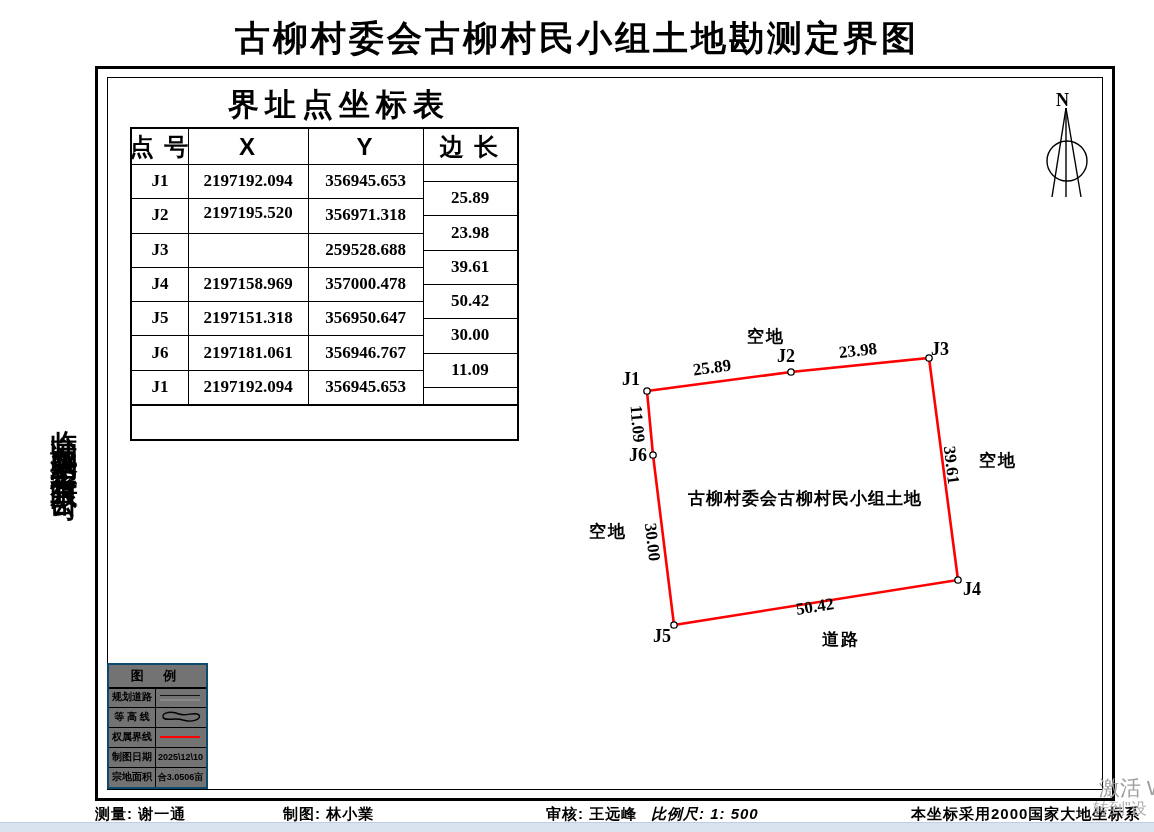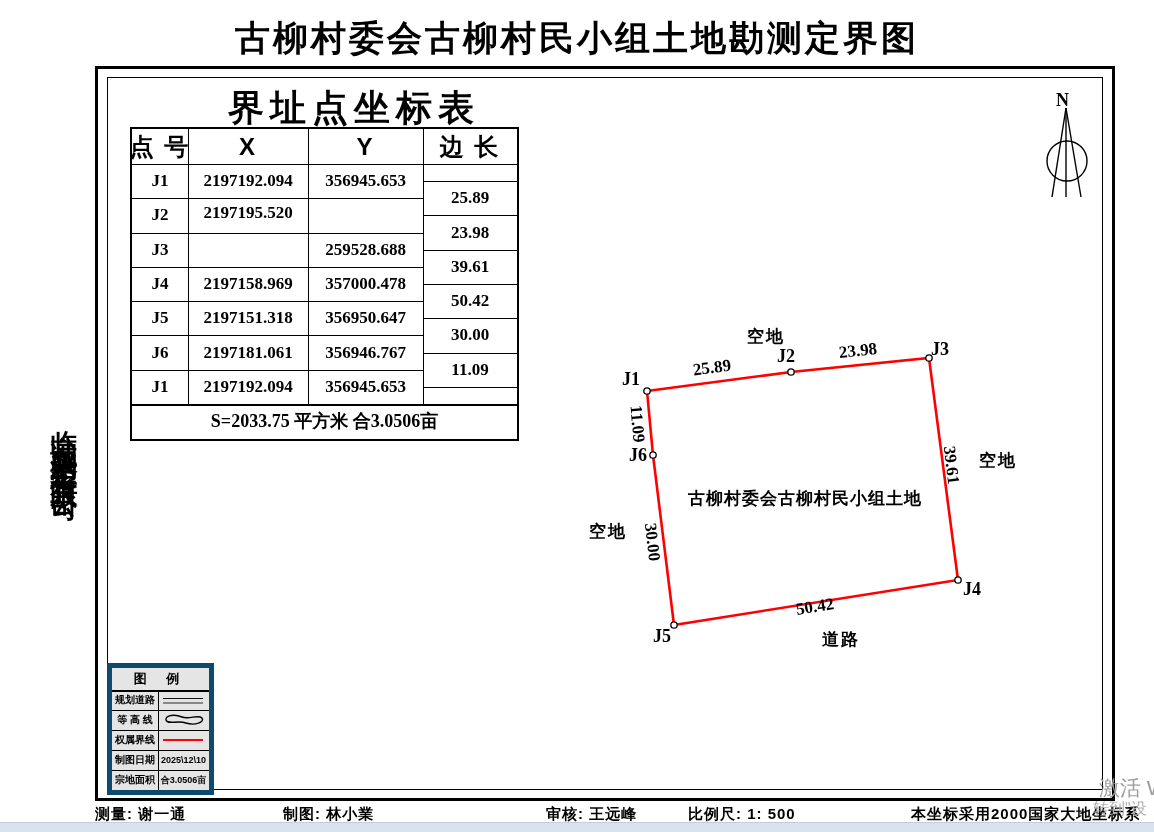--- a/index.html
+++ b/index.html
@@ -10,36 +10,36 @@
   .main-title {
     position:absolute; top:6px; left:0; right:0; text-align:center;
     font-size:35px; font-weight:bold; letter-spacing:3px;margin-top:9px;
   }
   .frame-outer { position:absolute; left:95px; top:66px; width:1014px; height:729px; border:3.5px solid #000; }
   .frame-inner { position:absolute; left:107px; top:77px; width:994px; height:711px; border:1.5px solid #000; }
   .company {
     position:absolute; left:48px; top:408px; writing-mode:vertical-rl; text-orientation:upright;
     font-size:27px; font-weight:bold; letter-spacing:6px; line-height:32px;
   }
-  .table-title { position:absolute; left:228px; top:84px; font-size:36px; font-weight:bold; letter-spacing:6px; }
+  .table-title { position:absolute; left:228px; top:84px; font-size:31px; font-weight:bold; letter-spacing:6px; }
   #coord-table { position:absolute; left:130px; top:127px; width:385px; height:310px; border:2px solid #000; }
   #coord-table .ln { position:absolute; background:#000; }
   #coord-table .cell {
     position:absolute; display:flex; align-items:center; justify-content:center;
     font-family:"Liberation Serif", serif; font-weight:bold; font-size:17px; white-space:nowrap;
   }
   #coord-table .hd { font-family:"Liberation Sans", sans-serif; font-size:24px; letter-spacing:2px; }
   #map-svg { position:absolute; left:0; top:0; width:1154px; height:832px; pointer-events:none; }
   #map-labels .lbl { position:absolute; white-space:nowrap; transform:translate(-50%,-50%); }
   .jname { font-family:"Liberation Serif", serif; font-weight:bold; font-size:18px; }
   .dim   { font-family:"Liberation Serif", serif; font-weight:bold; font-size:17px; }
   .landuse { font-weight:bold; font-size:17px; letter-spacing:2px; }
   .parcel-name { font-weight:bold; font-size:17px; letter-spacing:1px; }
   .north-n { position:absolute; left:1056px; top:90px; font-family:"Liberation Serif", serif; font-weight:bold; font-size:18px; }
-  #legend { position:absolute; left:107px; top:663px; width:97px; height:122px; border:5px solid #0c4a6e; background:#e5e5e5; }
+  #legend { position:absolute; left:107px; top:663px; width:97px; height:122px; border:2px solid #0c4a6e; background:#737373; }
   #legend .ln { position:absolute; background:#000; }
   #legend .cell { position:absolute; display:flex; align-items:center; justify-content:center; font-weight:bold; white-space:nowrap; }
   .footer-item { position:absolute; top:805px; font-size:15px; font-weight:bold; white-space:nowrap; letter-spacing:1px; }
   .wm1 { position:absolute; left:1099px; top:774px; font-size:21px; color:#9d9d9d; white-space:nowrap; }
   .wm2 { position:absolute; left:1093px; top:799px; font-size:16px; color:#adadad; white-space:nowrap; }
   .bottom-strip { position:absolute; left:0; top:822px; width:1154px; height:10px; background:#d9e3ef; border-top:1px solid #c1ccde; }
 </style>
 </head>
 <body>
 
@@ -74,41 +74,41 @@
       <div class="ln" style="left: 291px; top: 257.82px; width: 94px; height: 1px; background: rgb(0, 0, 0);"></div>
       <div class="cell hd" style="left: 0px; top: 0px; width: 56px; height: 35px;">点 号</div>
       <div class="cell hd" style="left: 56px; top: 0px; width: 120px; height: 35px;">X</div>
       <div class="cell hd" style="left: 176px; top: 0px; width: 115px; height: 35px;">Y</div>
       <div class="cell hd" style="left: 291px; top: 0px; width: 94px; height: 35px;">边 长</div>
       <div class="cell" style="left: 0px; top: 35px; width: 56px; height: 34.28px;">J1</div>
       <div class="cell" style="left: 56px; top: 35px; width: 120px; height: 34.28px;">2197192.094</div>
       <div class="cell" style="left: 176px; top: 35px; width: 115px; height: 34.28px;">356945.653</div>
       <div class="cell" style="left: 0px; top: 69.28px; width: 56px; height: 34.28px;">J2</div>
       <div class="cell" style="left: 56px; top: 69.28px; width: 120px; height: 30px;">2197195.520</div>
+      <div class="cell" style="left: 176px; top: 69.28px; width: 115px; height: 34.28px;">356971.318</div>
       <div class="cell" style="left: 0px; top: 103.56px; width: 56px; height: 34.28px;">J3</div>
       <div class="cell" style="left: 176px; top: 103.56px; width: 115px; height: 34.28px;">259528.688</div>
       <div class="cell" style="left: 0px; top: 137.84px; width: 56px; height: 34.28px;">J4</div>
       <div class="cell" style="left: 56px; top: 137.84px; width: 120px; height: 34.28px;">2197158.969</div>
       <div class="cell" style="left: 176px; top: 137.84px; width: 115px; height: 34.28px;">357000.478</div>
       <div class="cell" style="left: 0px; top: 172.12px; width: 56px; height: 34.28px;">J5</div>
       <div class="cell" style="left: 56px; top: 172.12px; width: 120px; height: 34.28px;">2197151.318</div>
       <div class="cell" style="left: 176px; top: 172.12px; width: 115px; height: 34.28px;">356950.647</div>
       <div class="cell" style="left: 0px; top: 206.4px; width: 56px; height: 34.28px;">J6</div>
       <div class="cell" style="left: 56px; top: 206.4px; width: 120px; height: 34.28px;">2197181.061</div>
       <div class="cell" style="left: 176px; top: 206.4px; width: 115px; height: 34.28px;">356946.767</div>
       <div class="cell" style="left: 0px; top: 240.68px; width: 56px; height: 34.28px;">J1</div>
       <div class="cell" style="left: 56px; top: 240.68px; width: 120px; height: 34.28px;">2197192.094</div>
       <div class="cell" style="left: 176px; top: 240.68px; width: 115px; height: 34.28px;">356945.653</div>
       <div class="cell" style="left: 291px; top: 52.14px; width: 94px; height: 34.28px;">25.89</div>
       <div class="cell" style="left: 291px; top: 86.42px; width: 94px; height: 34.28px;">23.98</div>
       <div class="cell" style="left: 291px; top: 120.7px; width: 94px; height: 34.28px;">39.61</div>
       <div class="cell" style="left: 291px; top: 154.98px; width: 94px; height: 34.28px;">50.42</div>
       <div class="cell" style="left: 291px; top: 189.26px; width: 94px; height: 34.28px;">30.00</div>
       <div class="cell" style="left: 291px; top: 223.54px; width: 94px; height: 34.28px;">11.09</div>
-      <div class="cell" style="left: 0px; top: 275px; width: 385px; height: 33px; font-size: 18px;">S=2033.75 平方米 合3.0506亩</div>
     </div>
 
   <svg id="map-svg" viewBox="0 0 1154 832">
     <g stroke="#000" stroke-width="1.4" fill="none">
       <line x1="1066" y1="108" x2="1052" y2="197"></line>
       <line x1="1066" y1="108" x2="1081" y2="197"></line>
       <line x1="1066" y1="108" x2="1066" y2="197"></line>
       <circle cx="1067" cy="161" r="20"></circle>
     </g>
     <polygon id="parcel-polygon" fill="none" stroke-width="2.6" points="647,391 791,372 929,358 958,580 674,625 653,455" stroke="#fe0000"></polygon>
@@ -169,20 +169,20 @@
       <div class="cell" style="left: 46px; top: 82px; width: 51px; height: 20px; font-size: 9px;">2025\12\10</div>
       <div class="ln" style="left: 0px; top: 102px; width: 97px; height: 1px; background: rgb(0, 0, 0);"></div>
       <div class="cell" style="left: 0px; top: 102px; width: 46px; height: 20px; font-size: 10px;">宗地面积</div>
       <div class="cell" style="left: 46px; top: 102px; width: 51px; height: 20px; font-size: 9px;">合3.0506亩</div>
       <div class="ln" style="left: 46px; top: 22px; width: 1px; height: 100px; background: rgb(0, 0, 0);"></div>
     </div>
 
   <div class="footer-item" style="left:95px;">测量: 谢一通</div>
   <div class="footer-item" style="left:283px;">制图: 林小業</div>
   <div class="footer-item" style="left:546px;">审核: 王远峰</div>
-  <div class="footer-item" style="left:688px;">比例尺: 1: 500</div>
+  <div class="footer-item" style="left:651px;font-style:italic;">比例尺: 1: 500</div>
   <div class="footer-item" style="left:911px;">本坐标采用2000国家大地坐标系</div>
 
   <div class="wm1">激活 W</div>
   <div class="wm2">转到"设</div>
 
   <div class="bottom-strip"></div>
 </div>
 
 </body></html>

